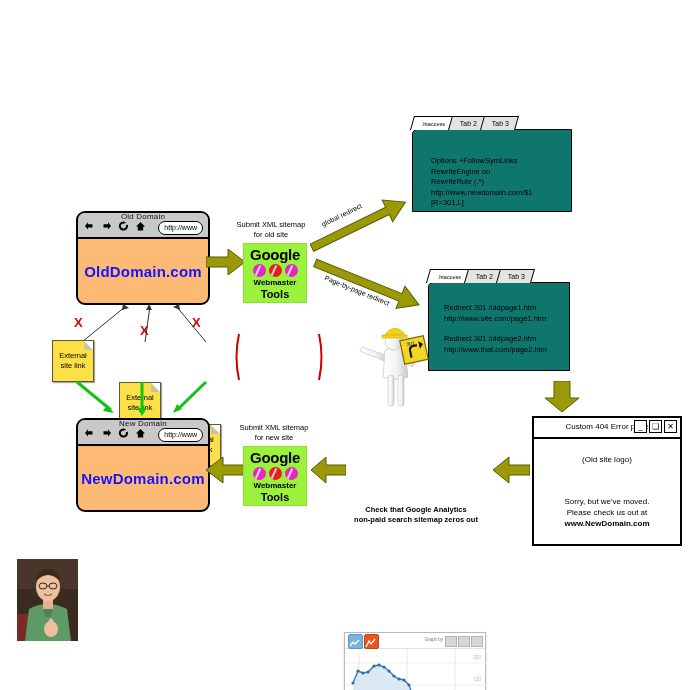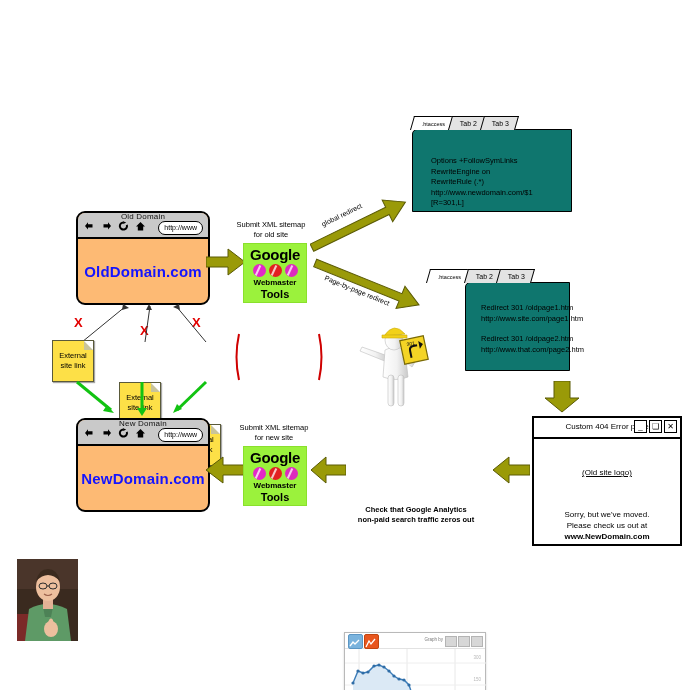--- a/index.html
+++ b/index.html
@@ -201,21 +201,21 @@
       <div class="tab first">
         <span>.htaccess</span>
       </div>
       <div class="tab">
         <span>Tab 2</span>
       </div>
       <div class="tab">
         <span>Tab 3</span>
       </div>
     </div>
-    <div class="fbody" style="height:89px;padding:20px 8px 0 15px;margin-left:37px;">
+    <div class="fbody" style="height:89px;padding:20px 8px 0 15px;">
       <p>Redirect 301 /oldpage1.htm</p>
       <p>http://www.site.com/page1.htm</p>
       <p style="height:10px;"></p>
       <p>Redirect 301 /oldpage2.htm</p>
       <p>http://www.that.com/page2.htm</p>
     </div>
   </div>
 
   <div class="worker" style="left:358px;top:318px;width:76px;height:92px;">
     <svg width="76" height="92" viewBox="0 0 76 92">
@@ -441,21 +441,21 @@
         </g>
         <line x1="0" y1="57" x2="142" y2="57" stroke="#c9c9c9" stroke-width="1"></line>
       </svg>
       <span class="ga-ax" style="right:4px;top:6px;">300</span>
       <span class="ga-ax" style="right:4px;top:28px;">150</span>
 
     </div>
   </div>
   <div class="lbl b" style="left:336px;top:505px;width:160px;">
     <div>Check that Google Analytics</div>
-    <div>non-paid search traffic zeros out</div>
+    <div>non-paid search sitemap zeros out</div>
   </div>
 
   <div class="abs" style="left:492px;top:456px;width:38px;height:28px;">
     <svg width="38" height="28" viewBox="0 0 38 28">
       <path d="M38 9H17V1L1 14l16 13v-8h21z" fill="#9a9a08" stroke="#5a5a05" stroke-width="1"></path>
     </svg>
   </div>
 
   <div class="abs" style="left:544px;top:381px;width:36px;height:32px;">
     <svg width="36" height="32" viewBox="0 0 36 32">
@@ -466,21 +466,21 @@
   <div class="w404 abs" style="left:532px;top:416px;width:150px;height:130px;">
     <div class="w404-bar">
       <div class="w404-t">Custom 404 Error page</div>
       <div class="w404-btns">
         <div class="w404-btn">_</div>
         <div class="w404-btn">❏</div>
         <div class="w404-btn">✕</div>
       </div>
     </div>
     <div class="w404-body">
-      <div class="w404-logo" style="margin-top:29px;text-decoration:underline;">(Old site logo)</div>
+      <div class="w404-logo" style="margin-top:16px;">(Old site logo)</div>
       <div class="w404-msg" style="margin-top:32px;">
         <div>Sorry, but we've moved.</div>
         <div>Please check us out at</div>
         <b>www.NewDomain.com</b>
       </div>
     </div>
   </div>
 
 </div>
 

